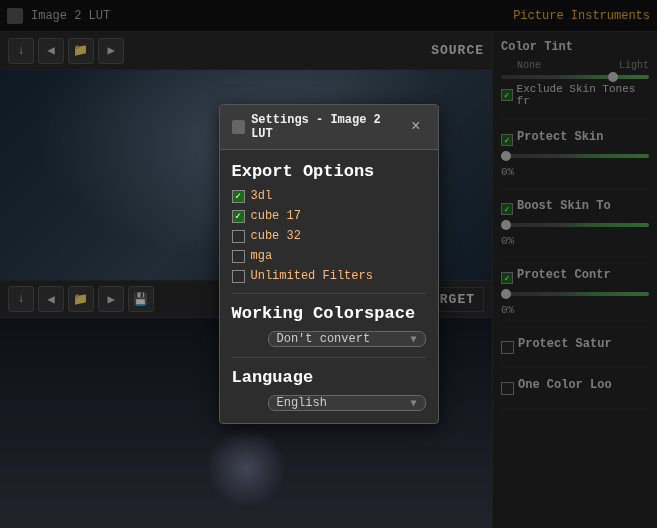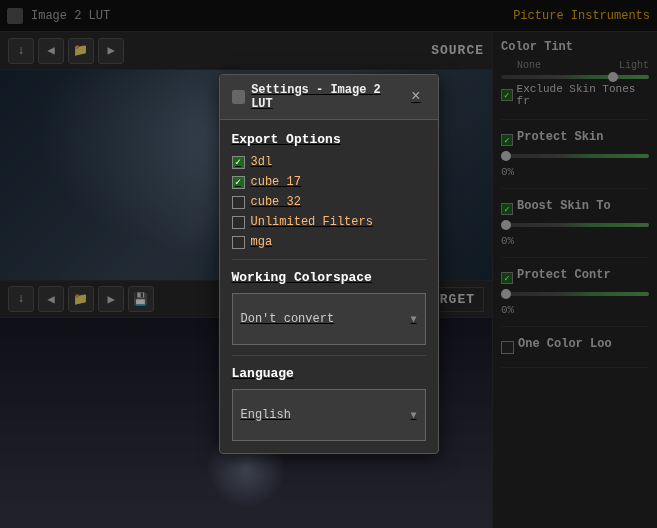--- a/index.html
+++ b/index.html
@@ -243,21 +243,20 @@
 
     
     .modal-overlay {
       position: absolute;
       inset: 0;
       background: rgba(0,0,0,0.4);
       z-index: 50;
       display: flex;
       align-items: center;
       justify-content: center;
-      text-decoration: underline;
     }
 
     .modal {
       background: #2d2d2d;
       border: 1px solid #555;
       border-radius: 4px;
       width: 220px;
       padding: 0;
       box-shadow: 0 4px 20px rgba(0,0,0,0.7);
     }
@@ -298,21 +297,21 @@
       justify-content: center;
       border-radius: 3px;
     }
 
     .modal-body {
       padding: 12px;
     }
 
     .modal-section-title {
       color: #fff;
-      font-size: 13px;
+      font-size: 17px;
       font-weight: bold;
       margin-bottom: 8px;
     }
 
     .modal-checkbox-row {
       display: flex;
       align-items: center;
       gap: 6px;
       margin-bottom: 6px;
     }
@@ -341,28 +340,29 @@
     }
 
     .modal-divider {
       height: 1px;
       background: #444;
       margin: 10px 0;
     }
     .modal-select {
       background: #3a3a3a;
       border: 1px solid #666;
-      border-radius: 0;
+      border-radius: 7px;
       color: #ccc;
       font-size: 12px;
-      padding: 18px 8px;
+      padding: 0 8px;
       display: flex;
       align-items: center;
       justify-content: space-between;
       cursor: pointer;
+      margin-left: 36px;
     }
     .modal-select-arrow {
       color: #888;
       font-size: 10px;
     }
   </style>
 </head>
 <body>
 
 <div class="title-bar">
@@ -456,20 +456,26 @@
           <span class="checkbox-check">✓</span>
         </div>
         <span class="right-section-title">Protect Contr</span>
       </div>
       <div class="slider-track">
         <div class="slider-thumb" style="left: 0%;"></div>
       </div>
       <span class="section-pct">0%</span>
     </div>
 
+    <div class="right-section">
+      <div class="protect-row">
+        <div class="checkbox-box modal-checkbox unchecked"></div>
+        <span class="right-section-title">Protect Satur</span>
+      </div>
+    </div>
 
     <div class="right-section">
       <div class="protect-row">
         <div class="checkbox-box modal-checkbox unchecked"></div>
         <span class="right-section-title">One Color Loo</span>
       </div>
     </div>
 
   </div>
 
@@ -504,26 +510,26 @@
         <span class="modal-checkbox-label">cube 17</span>
       </div>
 
       <div class="modal-checkbox-row">
         <div class="modal-checkbox unchecked"></div>
         <span class="modal-checkbox-label">cube 32</span>
       </div>
 
       <div class="modal-checkbox-row">
         <div class="modal-checkbox unchecked"></div>
-        <span class="modal-checkbox-label">Unlimited Filters</span>
+        <span class="modal-checkbox-label">mga</span>
       </div>
 
       <div class="modal-checkbox-row">
         <div class="modal-checkbox unchecked"></div>
-        <span class="modal-checkbox-label">mga</span>
+        <span class="modal-checkbox-label">Unlimited Filters</span>
       </div>
 
       <div class="modal-divider"></div>
 
       <div class="modal-section-title">Working Colorspace</div>
       <div class="modal-select">
         <span>Don't convert</span>
         <span class="modal-select-arrow">▼</span>
       </div>
 

